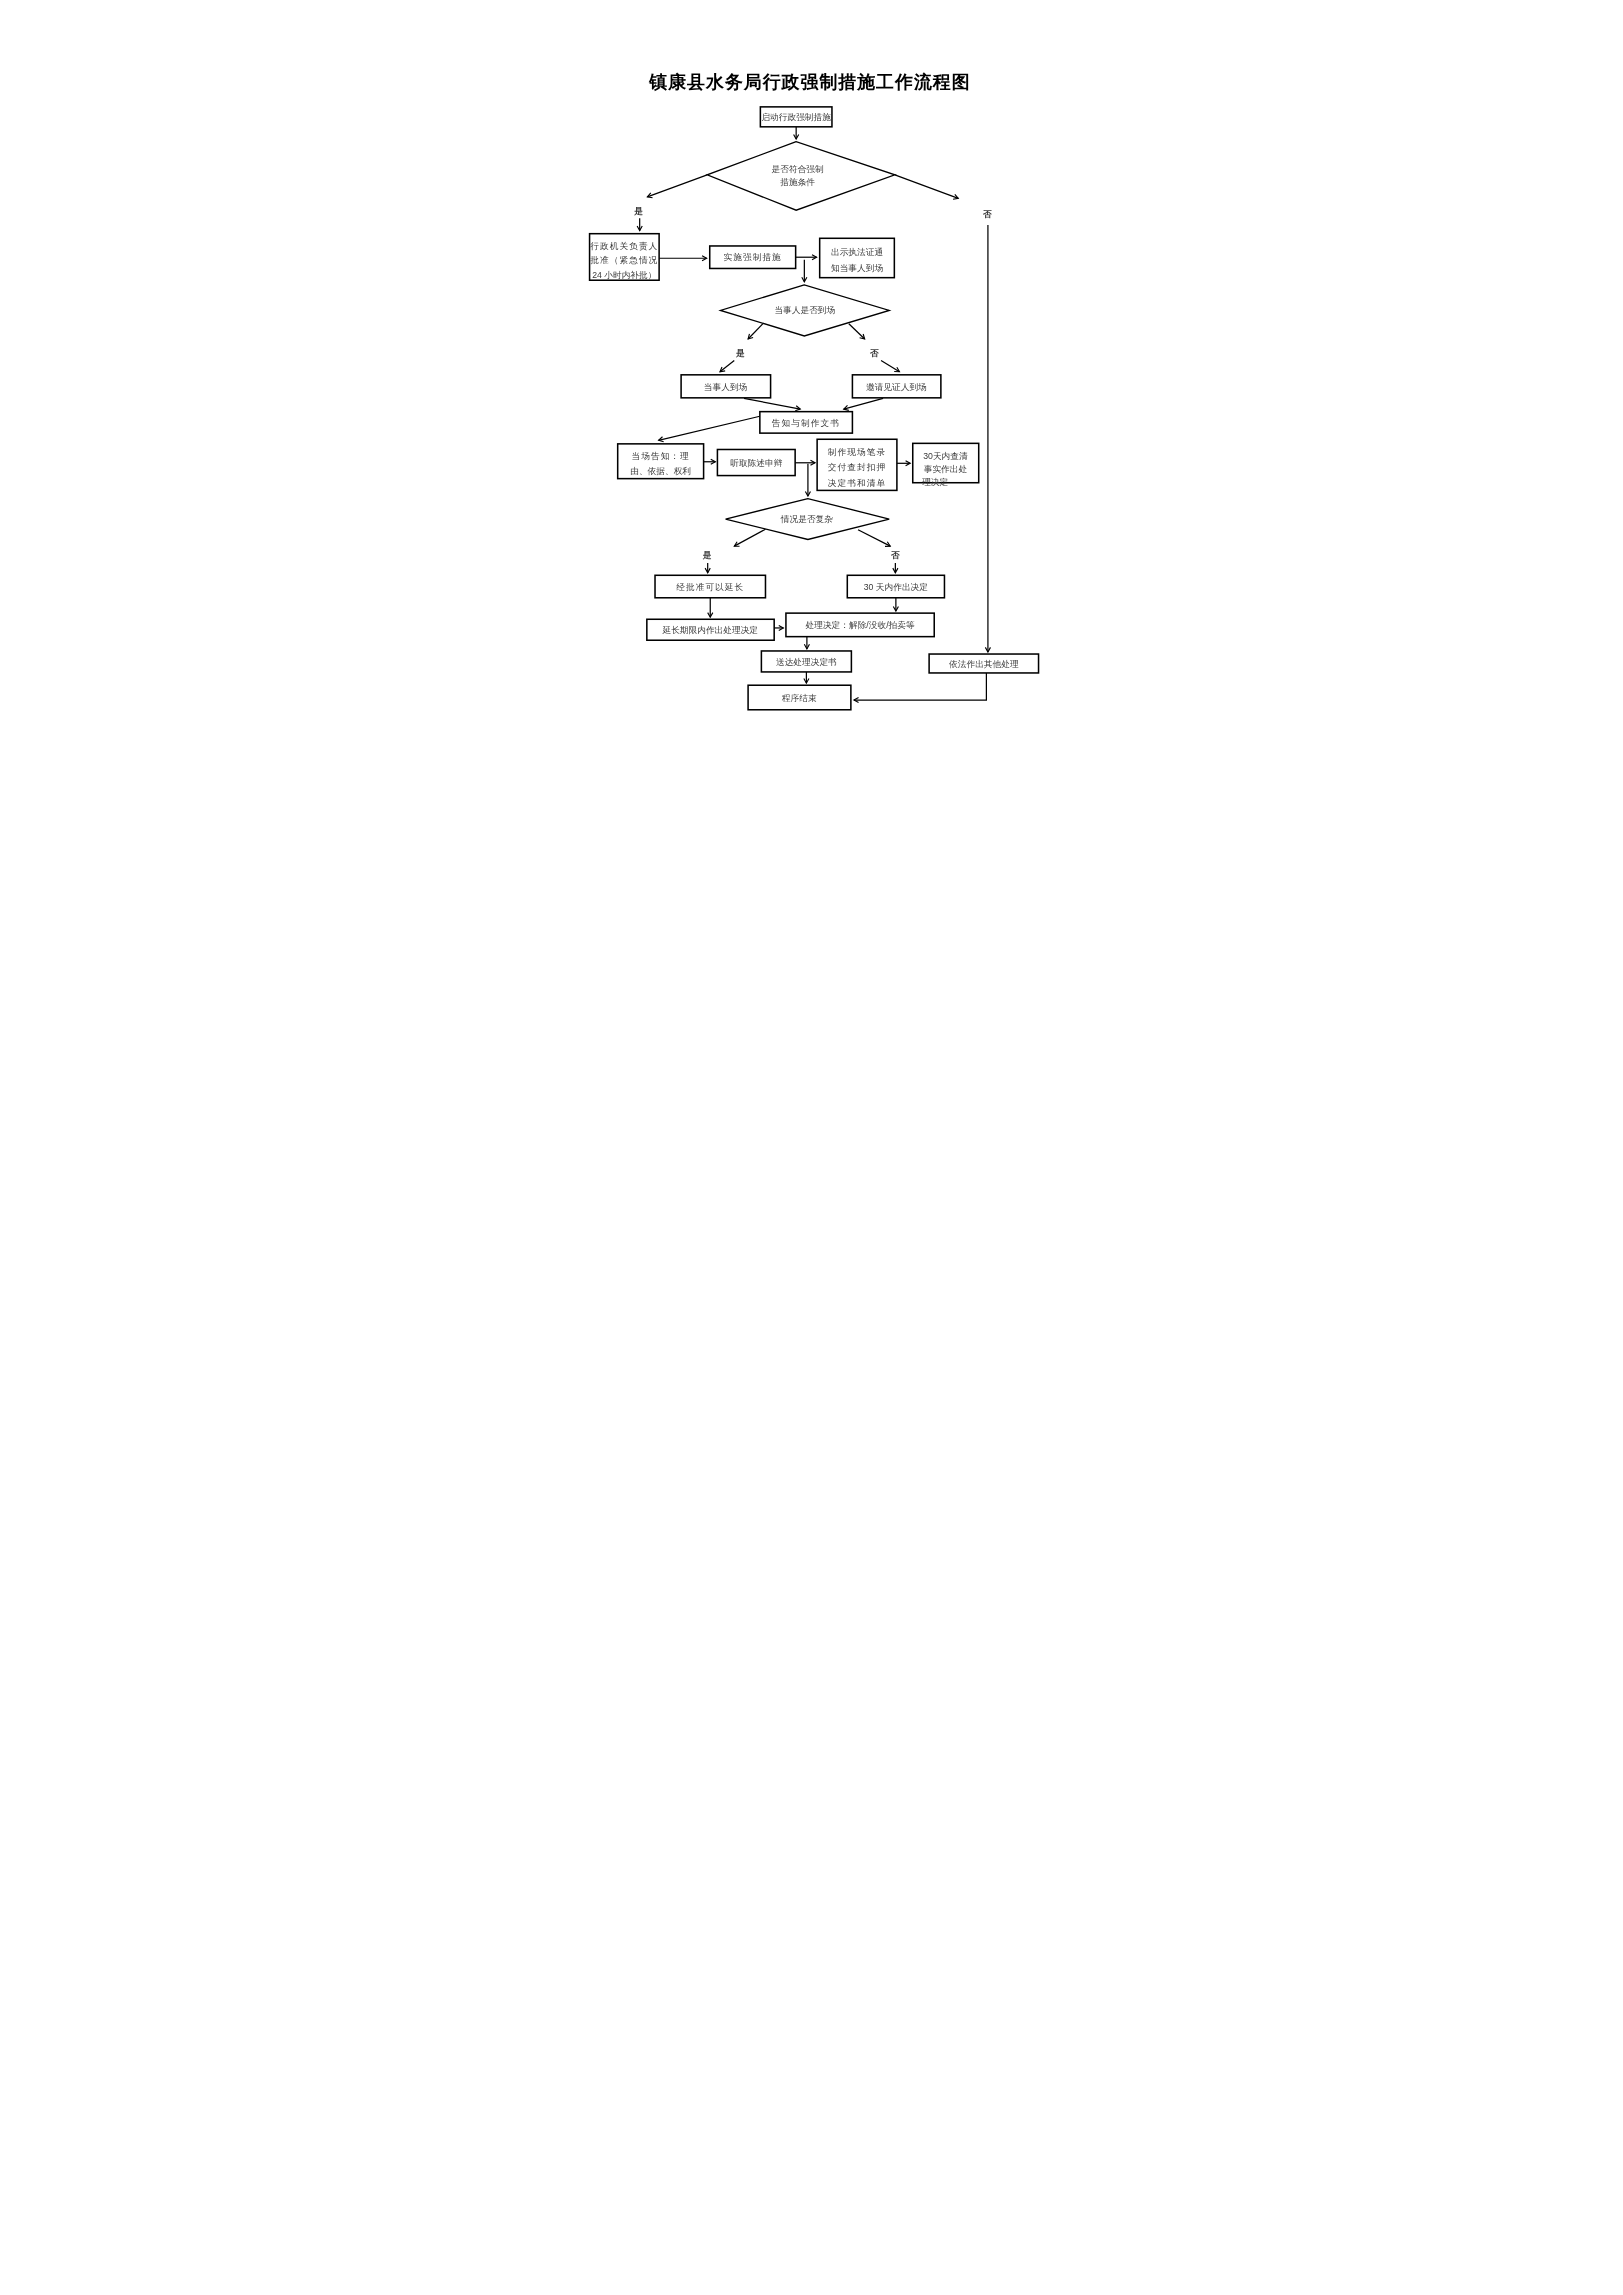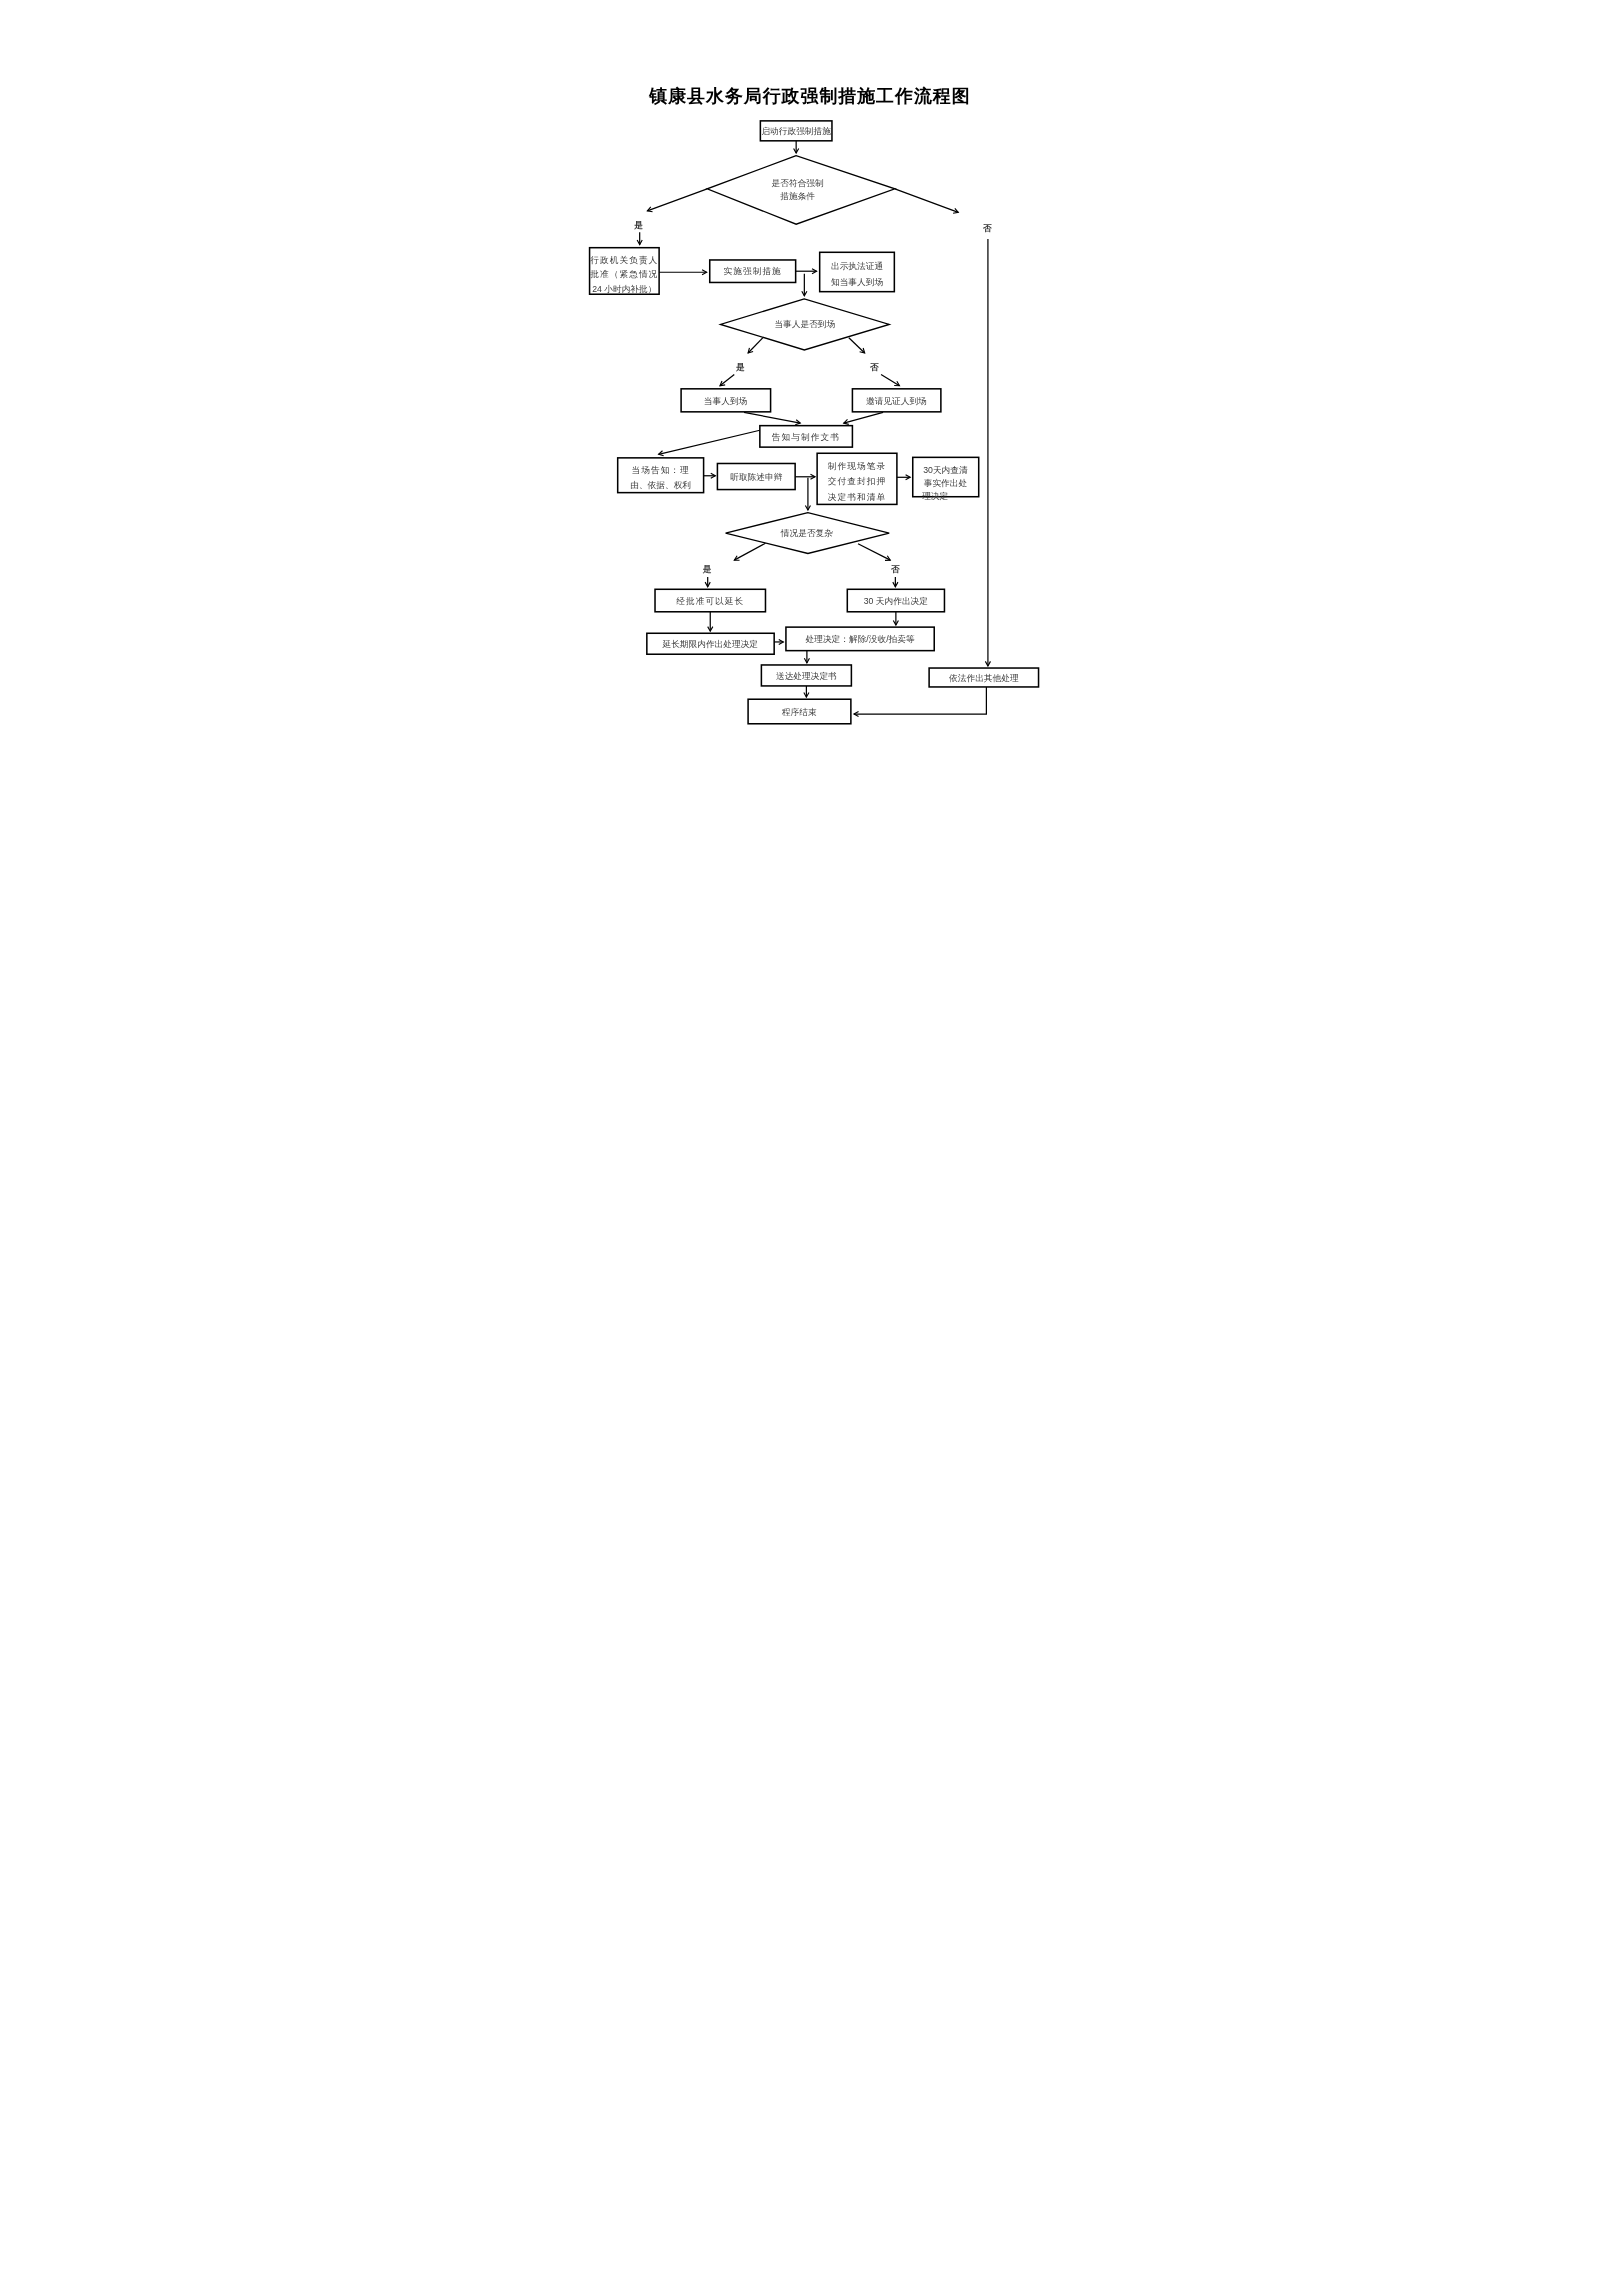--- a/index.html
+++ b/index.html
@@ -1,17 +1,17 @@
 <!DOCTYPE html>
 <html style="font-size:8.2px"><head>
 <meta charset="utf-8">
 <style>
   html,body{margin:0;padding:0;background:#ffffff;}
   .page{
-    width:573px;height:810px;margin:14px auto;background:#ffffff;
+    width:573px;height:810px;margin:0 auto;background:#ffffff;
     font-family:"Liberation Sans","DejaVu Sans",sans-serif;
   }
   svg{display:block;}
   .box{fill:#ffffff;stroke:#000000;stroke-width:3;}
   .dia{fill:#ffffff;stroke:#000000;stroke-width:2.6;}
   .edge{fill:none;stroke:#000000;stroke-width:2.4;}
   .t{
     font-family:"Liberation Sans","DejaVu Sans",sans-serif;
     font-size:17px;fill:#3a3a3a;text-anchor:middle;font-weight:500;
   }

